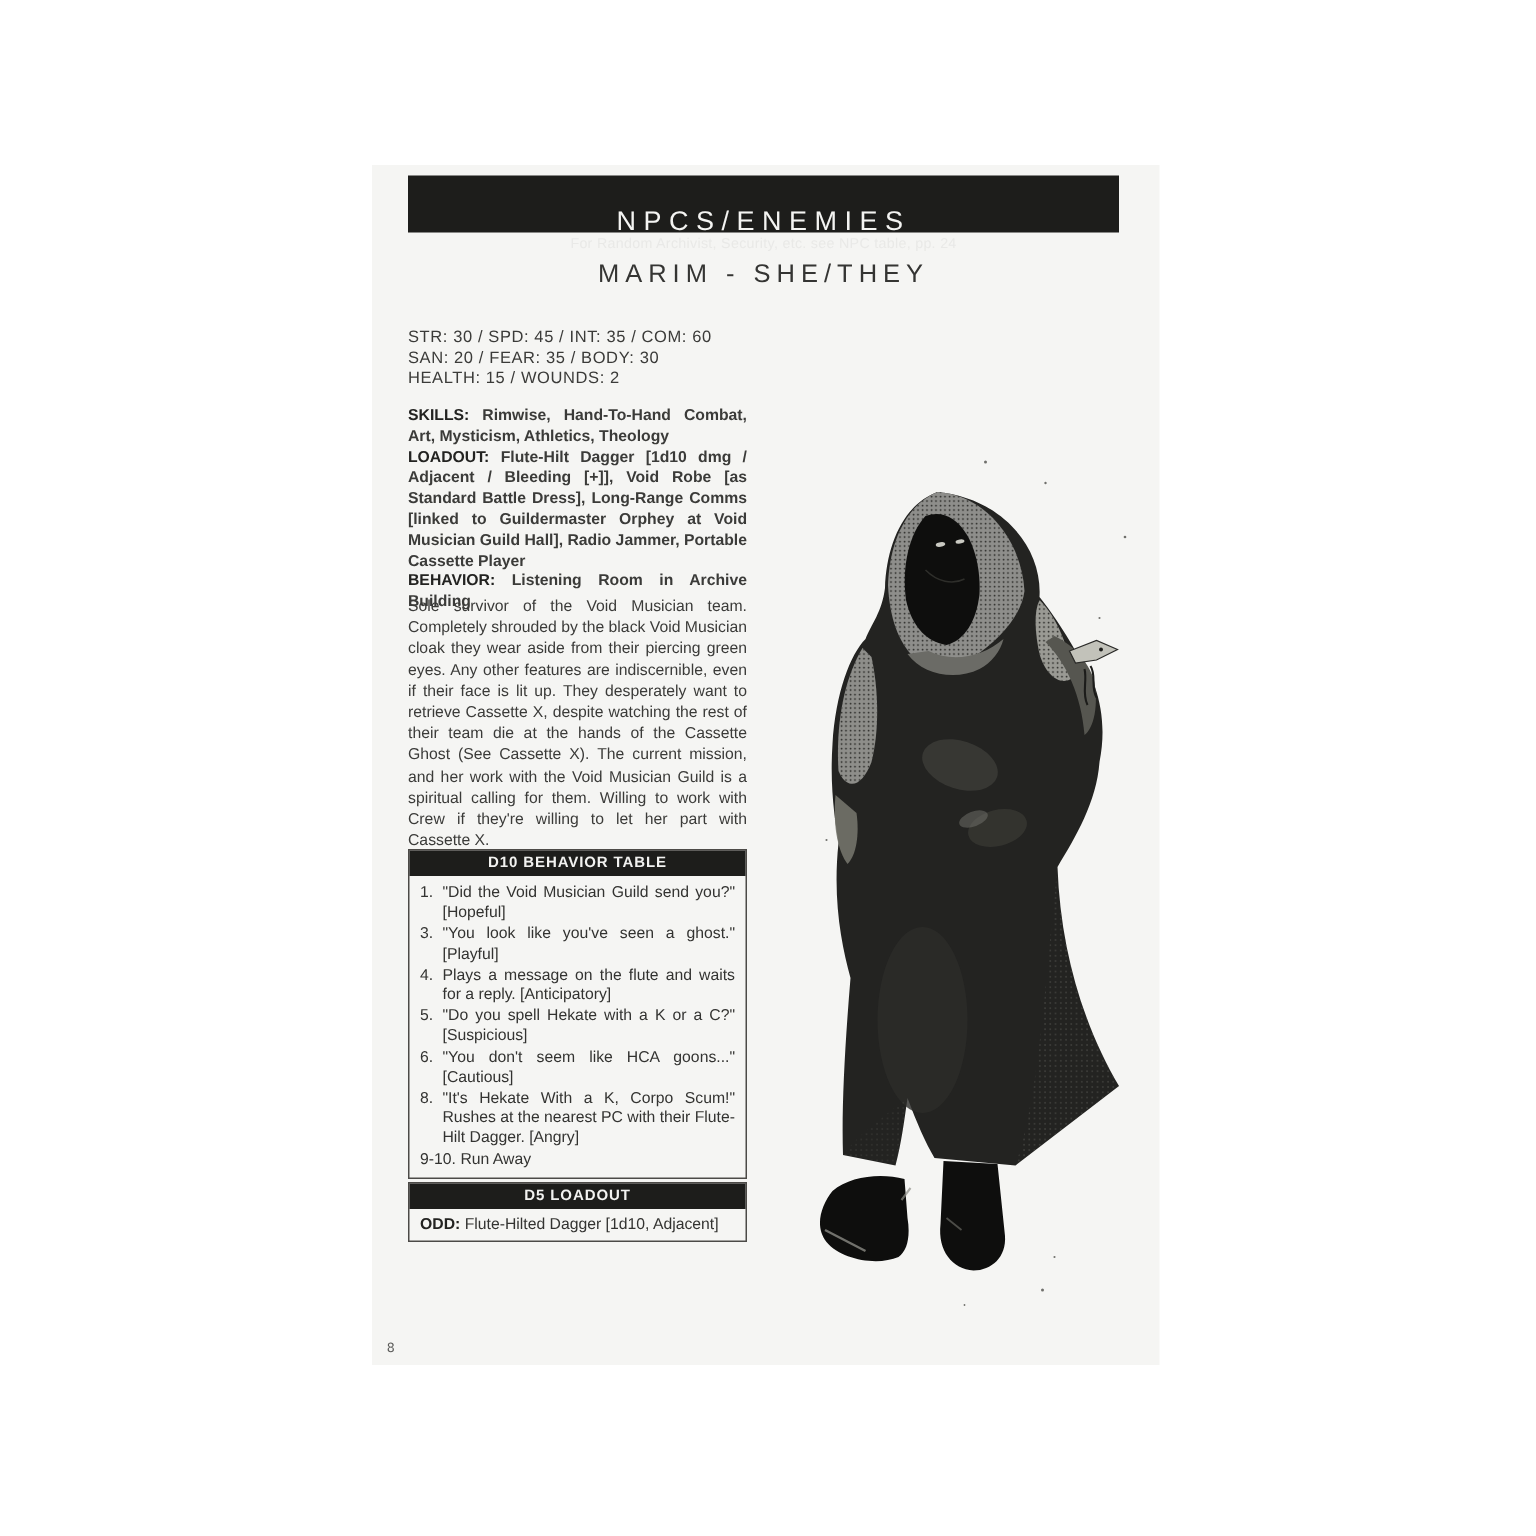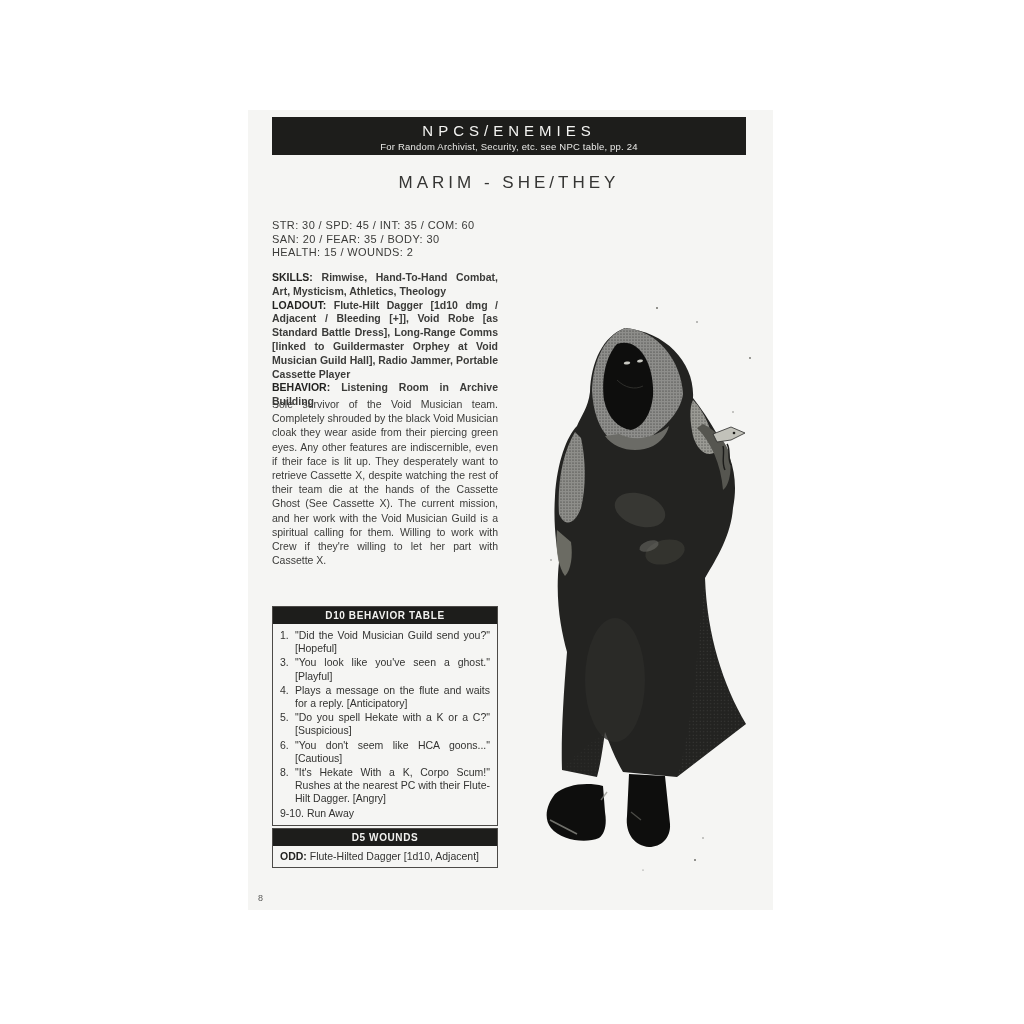--- a/index.html
+++ b/index.html
@@ -11,21 +11,21 @@
   }
   .page{
     position:absolute;left:248px;top:110px;width:525px;height:800px;
     background:#f5f5f3;
   }
   
   .band{
     position:absolute;left:24px;top:7px;width:474px;height:38px;
     background:#1d1d1b;color:#f4f4f2;text-align:center;
   }
-  .band-title{font-size:15px;letter-spacing:5px;padding-top:4px;line-height:20px;}
+  .band-title{font-size:18px;letter-spacing:5px;padding-top:20px;line-height:20px;}
   .band-sub{font-size:9.5px;letter-spacing:0.2px;color:#e9e9e7;line-height:11px;}
   
   .npc-name{
     position:absolute;left:24px;top:63px;width:474px;margin:0;
     text-align:center;font-size:17px;font-weight:normal;
     letter-spacing:4px;color:#353533;
   }
   
   .stats{
     position:absolute;left:24px;top:109px;width:240px;
@@ -37,21 +37,21 @@
     font-size:10.5px;line-height:13.8px;color:#3b3b39;font-weight:bold;
   }
   .attr{margin:0;text-align:justify;}
   .attr b{color:#232321;}
   
   .desc{
     position:absolute;left:24px;top:287px;width:226px;margin:0;
     font-size:10.5px;line-height:14.2px;text-align:justify;color:#3b3b39;
   }
   
-  .tables{position:absolute;left:24px;top:456px;width:226px;margin-top:40px;}
+  .tables{position:absolute;left:24px;top:456px;width:226px;}
   .box{border:1px solid #4c4a47;background:#f5f5f3;margin-bottom:2px;}
   .box-head{
     background:#1d1d1b;color:#f2f2f0;text-align:center;
     font-size:10px;font-weight:bold;letter-spacing:0.6px;
     padding:3px 0 3px 0;
   }
   .blist{list-style:none;margin:5px 0 5px 0;padding:0 7px;
     font-size:10.5px;line-height:13.2px;color:#333331;}
   .blist li{padding-left:15px;text-indent:-15px;text-align:justify;margin-bottom:1px;}
   .blist .num{display:inline-block;min-width:12px;margin-right:3px;text-indent:0;}
@@ -96,21 +96,21 @@
         <li><span class="num">3.</span><span>"You look like you've seen a ghost." [Playful]</span></li>
         <li><span class="num">4.</span><span>Plays a message on the flute and waits for a reply. [Anticipatory]</span></li>
         <li><span class="num">5.</span><span>"Do you spell Hekate with a K or a C?" [Suspicious]</span></li>
         <li><span class="num">6.</span><span>"You don't seem like HCA goons..." [Cautious]</span></li>
         <li><span class="num">8.</span><span>"It's Hekate With a K, Corpo Scum!" Rushes at the nearest PC with their Flute-Hilt Dagger. [Angry]</span></li>
         <li><span class="num">9-10.</span><span>Run Away</span></li>
       </ol>
     </section>
 
     <section class="box">
-      <div class="box-head">D5 WOUNDS</div>
+      <div class="box-head">D5 LOADOUT</div>
       <p class="atk"><b>ODD:</b> <span>Flute-Hilted Dagger [1d10, Adjacent]</span></p>
     </section>
   </div>
 
   <div class="pageno">8</div>
 
   <svg class="figure" viewBox="0 0 215 580" xmlns="http://www.w3.org/2000/svg">
     <defs>
       <pattern id="htD" width="3" height="3" patternUnits="userSpaceOnUse">
         <circle cx="1" cy="1" r="0.6" fill="#2a2a27"></circle>

